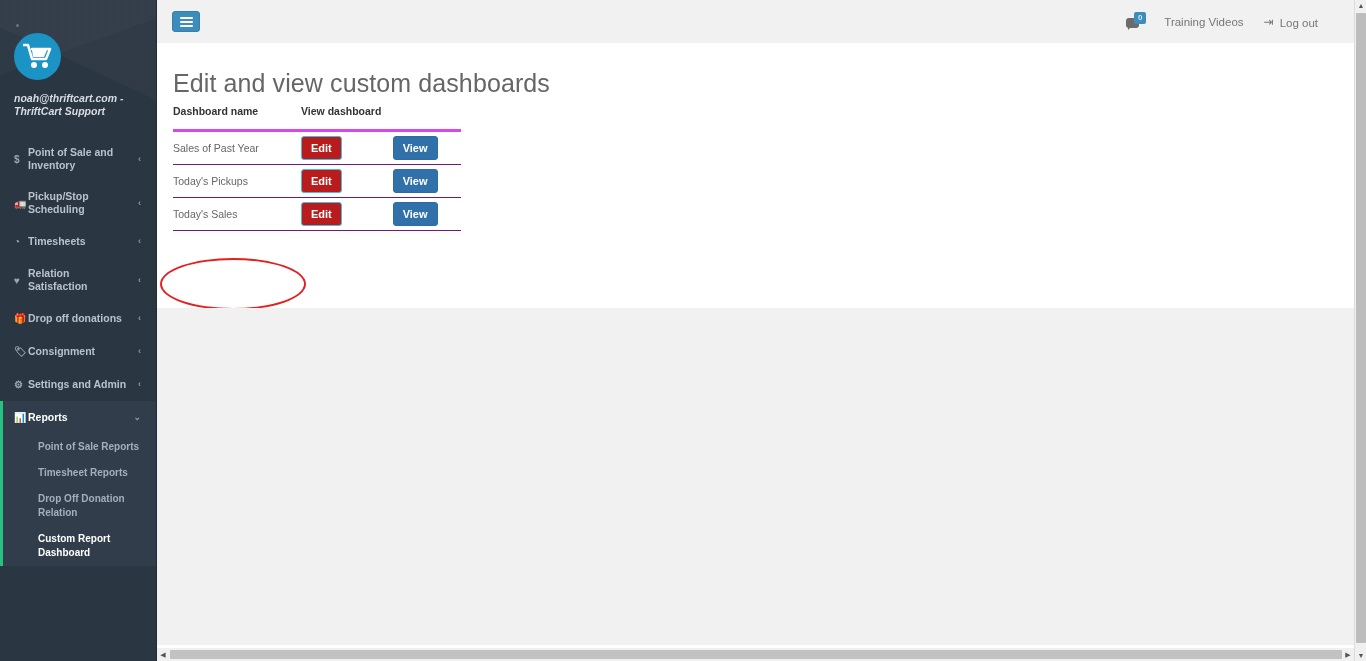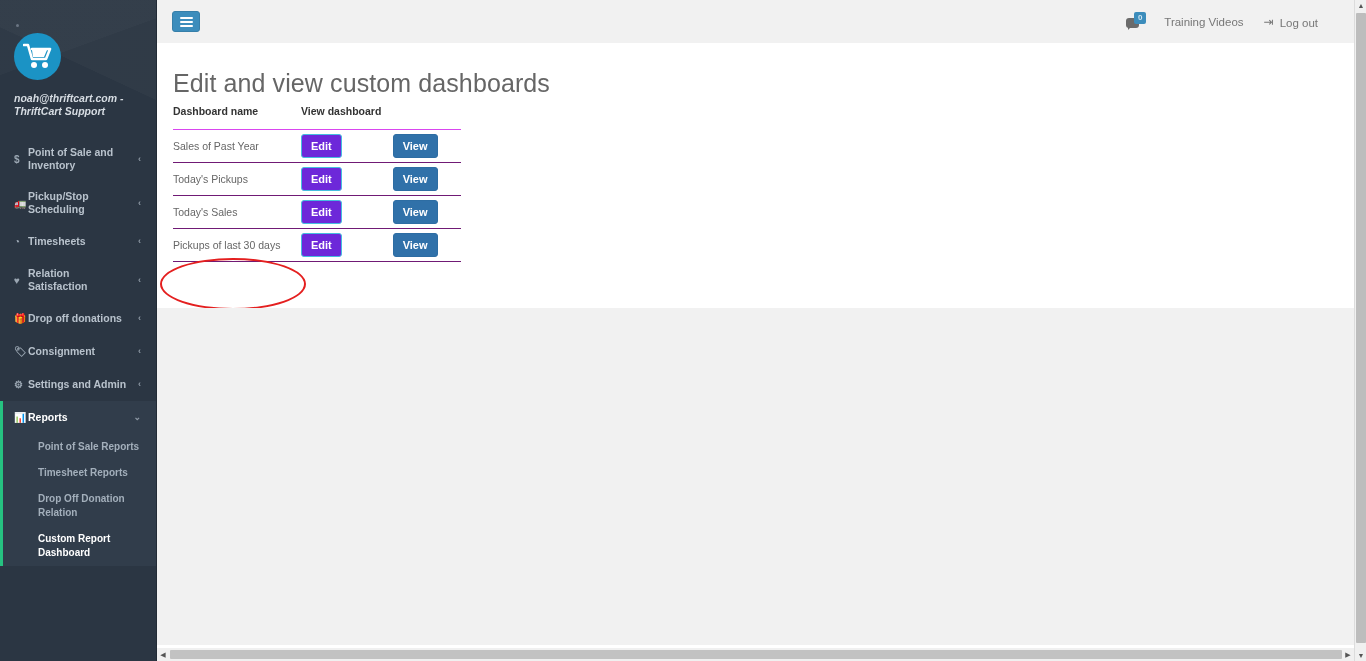--- a/index.html
+++ b/index.html
@@ -152,21 +152,21 @@
   }
   #dash-table {
     position: absolute; left: 16px; top: 62px;
     width: 288px;
     border-collapse: collapse;
   }
   #dash-table th {
     text-align: left;
     font-size: 10.5px; color: #333333; font-weight: bold;
     padding: 0 0 12px 0;
-    border-bottom: 1px solid #d946ef;
+    border-bottom: 3px solid #d946ef;
   }
   #dash-table th.col-name { width: 128px; }
   #dash-table th.col-view { width: 160px; }
   #dash-table td {
     font-size: 10.5px; color: #666666;
     padding: 4px 0;
     border-bottom: 1px solid #701a75;
     height: 32px;
     vertical-align: middle;
   }
@@ -176,21 +176,21 @@
     font-size: 11px; font-weight: bold;
     color: #ffffff;
     border-radius: 3px;
     padding: 4px 9px;
     cursor: pointer;
     border: 1px solid transparent;
     line-height: 14px;
     text-align: center;
     min-width: 38px;
   }
-  .btn-edit { background: #6d28d9; border-color: #46bddf; }
+  .btn-edit { background: #b91c1c; border-color: #46bddf; }
   .btn-view { background: #3071a9; border-color: #2d6da3; }
   .btn-create {
     background: #5cb85c; border-color: #4cae4c;
     padding: 6px 13px; font-size: 11.5px; min-width: 0;
   }
   #create-wrap {
     position: absolute; left: 18px; top: 225px; margin-top: 44px;
   }
   #annotation-ellipse {
     position: absolute; left: 3px; top: 215px;
@@ -384,28 +384,20 @@
         </td>
       </tr>
       <tr>
         <td class="cell-name">Today's Sales</td>
         <td>
           <span class="btn btn-edit">Edit</span>
           <span style="display:inline-block;width:45px"></span>
           <span class="btn btn-view">View</span>
         </td>
       </tr>
-      <tr>
-        <td class="cell-name">Pickups of last 30 days</td>
-        <td>
-          <span class="btn btn-edit">Edit</span>
-          <span style="display:inline-block;width:45px"></span>
-          <span class="btn btn-view">View</span>
-        </td>
-      </tr>
     </tbody>
   </table>
 
   <div id="create-wrap">
     <span class="btn btn-create">Create new dashboard</span>
   </div>
   <div id="annotation-ellipse"></div>
 </div>
 
 <div id="gray-area"></div>

